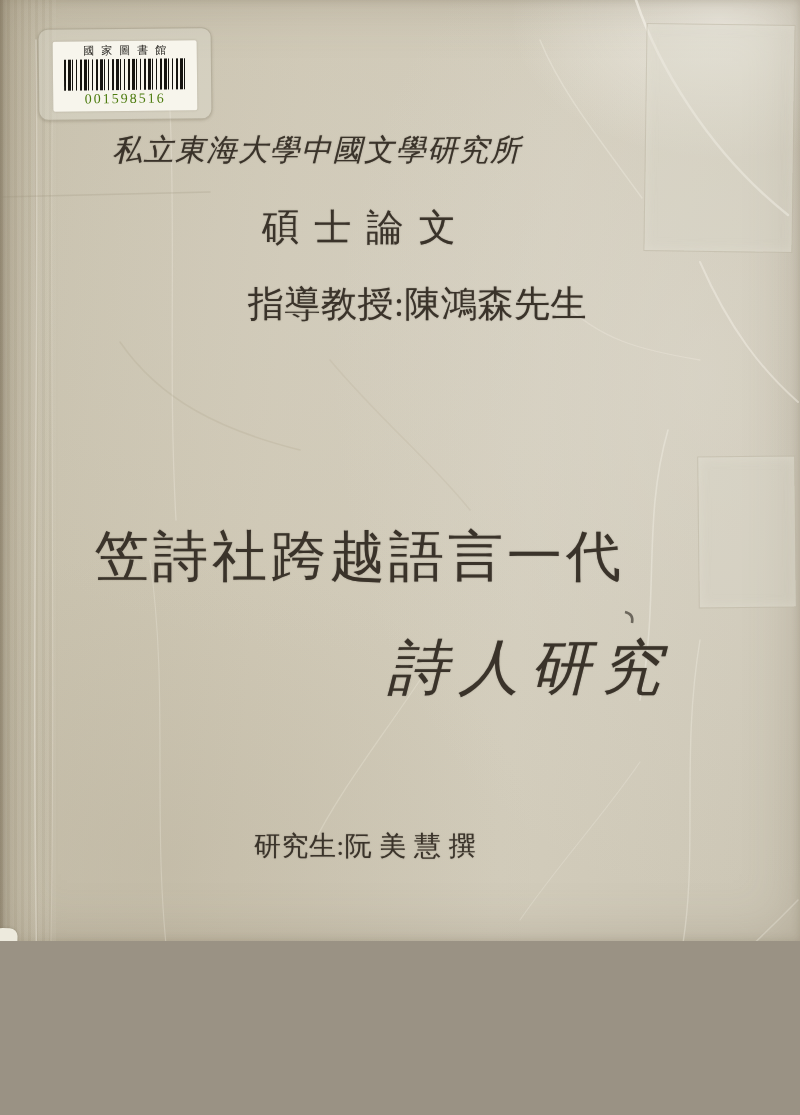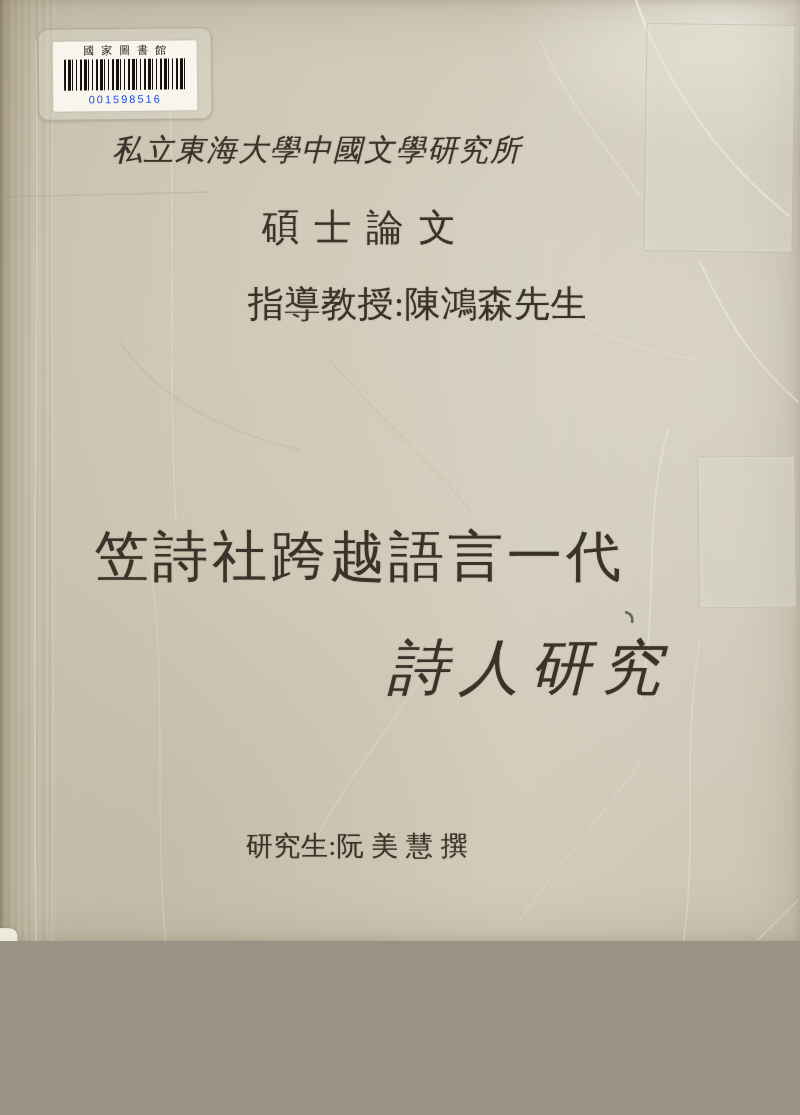--- a/index.html
+++ b/index.html
@@ -58,35 +58,35 @@
   }
   .barcode {
     width: 122px; height: 31px; margin-top: 2px;
     background: repeating-linear-gradient(90deg,
       #15130f 0 2px, transparent 2px 4px,
       #15130f 4px 7px, transparent 7px 8px,
       #15130f 8px 9px,  transparent 9px 12px,
       #15130f 12px 13px, transparent 13px 16px);
   }
   .label-number {
-    font-family: Liberation Sans, sans-serif;
-    font-size: 11px; line-height: 18px; letter-spacing: 2px;
-    color: #1d4ed8; white-space: nowrap;
+    font-family: Liberation Serif, serif;
+    font-size: 14px; line-height: 18px; letter-spacing: 2px;
+    color: #4d7c0f; white-space: nowrap;
   }
   .txt {
     position: absolute; white-space: nowrap;
     color: #3a332a;
     text-shadow: 0 0 1.2px rgba(58,51,42,.55);
   }
   .institution { left: 112px; top: 130px; font-size: 30px; letter-spacing: 1.5px; font-style: italic; }
   .degree      { left: 262px; top: 203px; font-size: 37px; letter-spacing: 3px; }
   .advisor     { left: 248px; top: 280px; font-size: 36px; letter-spacing: .5px; }
   .title1      { left:  94px; top: 520px; font-size: 55px; letter-spacing: 4px; text-align: right; }
   .title2      { left: 388px; top: 628px; font-size: 60px; letter-spacing: 11px; font-style: italic; }
-  .author      { left: 246px; top: 828px; font-size: 27px; letter-spacing: .5px; }
+  .author      { left: 254px; top: 828px; font-size: 27px; letter-spacing: .5px; }
   .date        { left: 240px; top: 888px; font-size: 29px; letter-spacing: .5px; }
   .sticker-remnant {
     position: absolute; left: -7px; top: 928px; width: 23px; height: 104px;
     background: #edeadd; border-radius: 8px;
     box-shadow: 0 0 3px rgba(120,110,90,.45);
     transform: rotate(2deg);
   }
   .teal-mark {
     position: absolute; left: 0; top: 1057px; width: 14px; height: 52px;
     background: #45a3c4;

